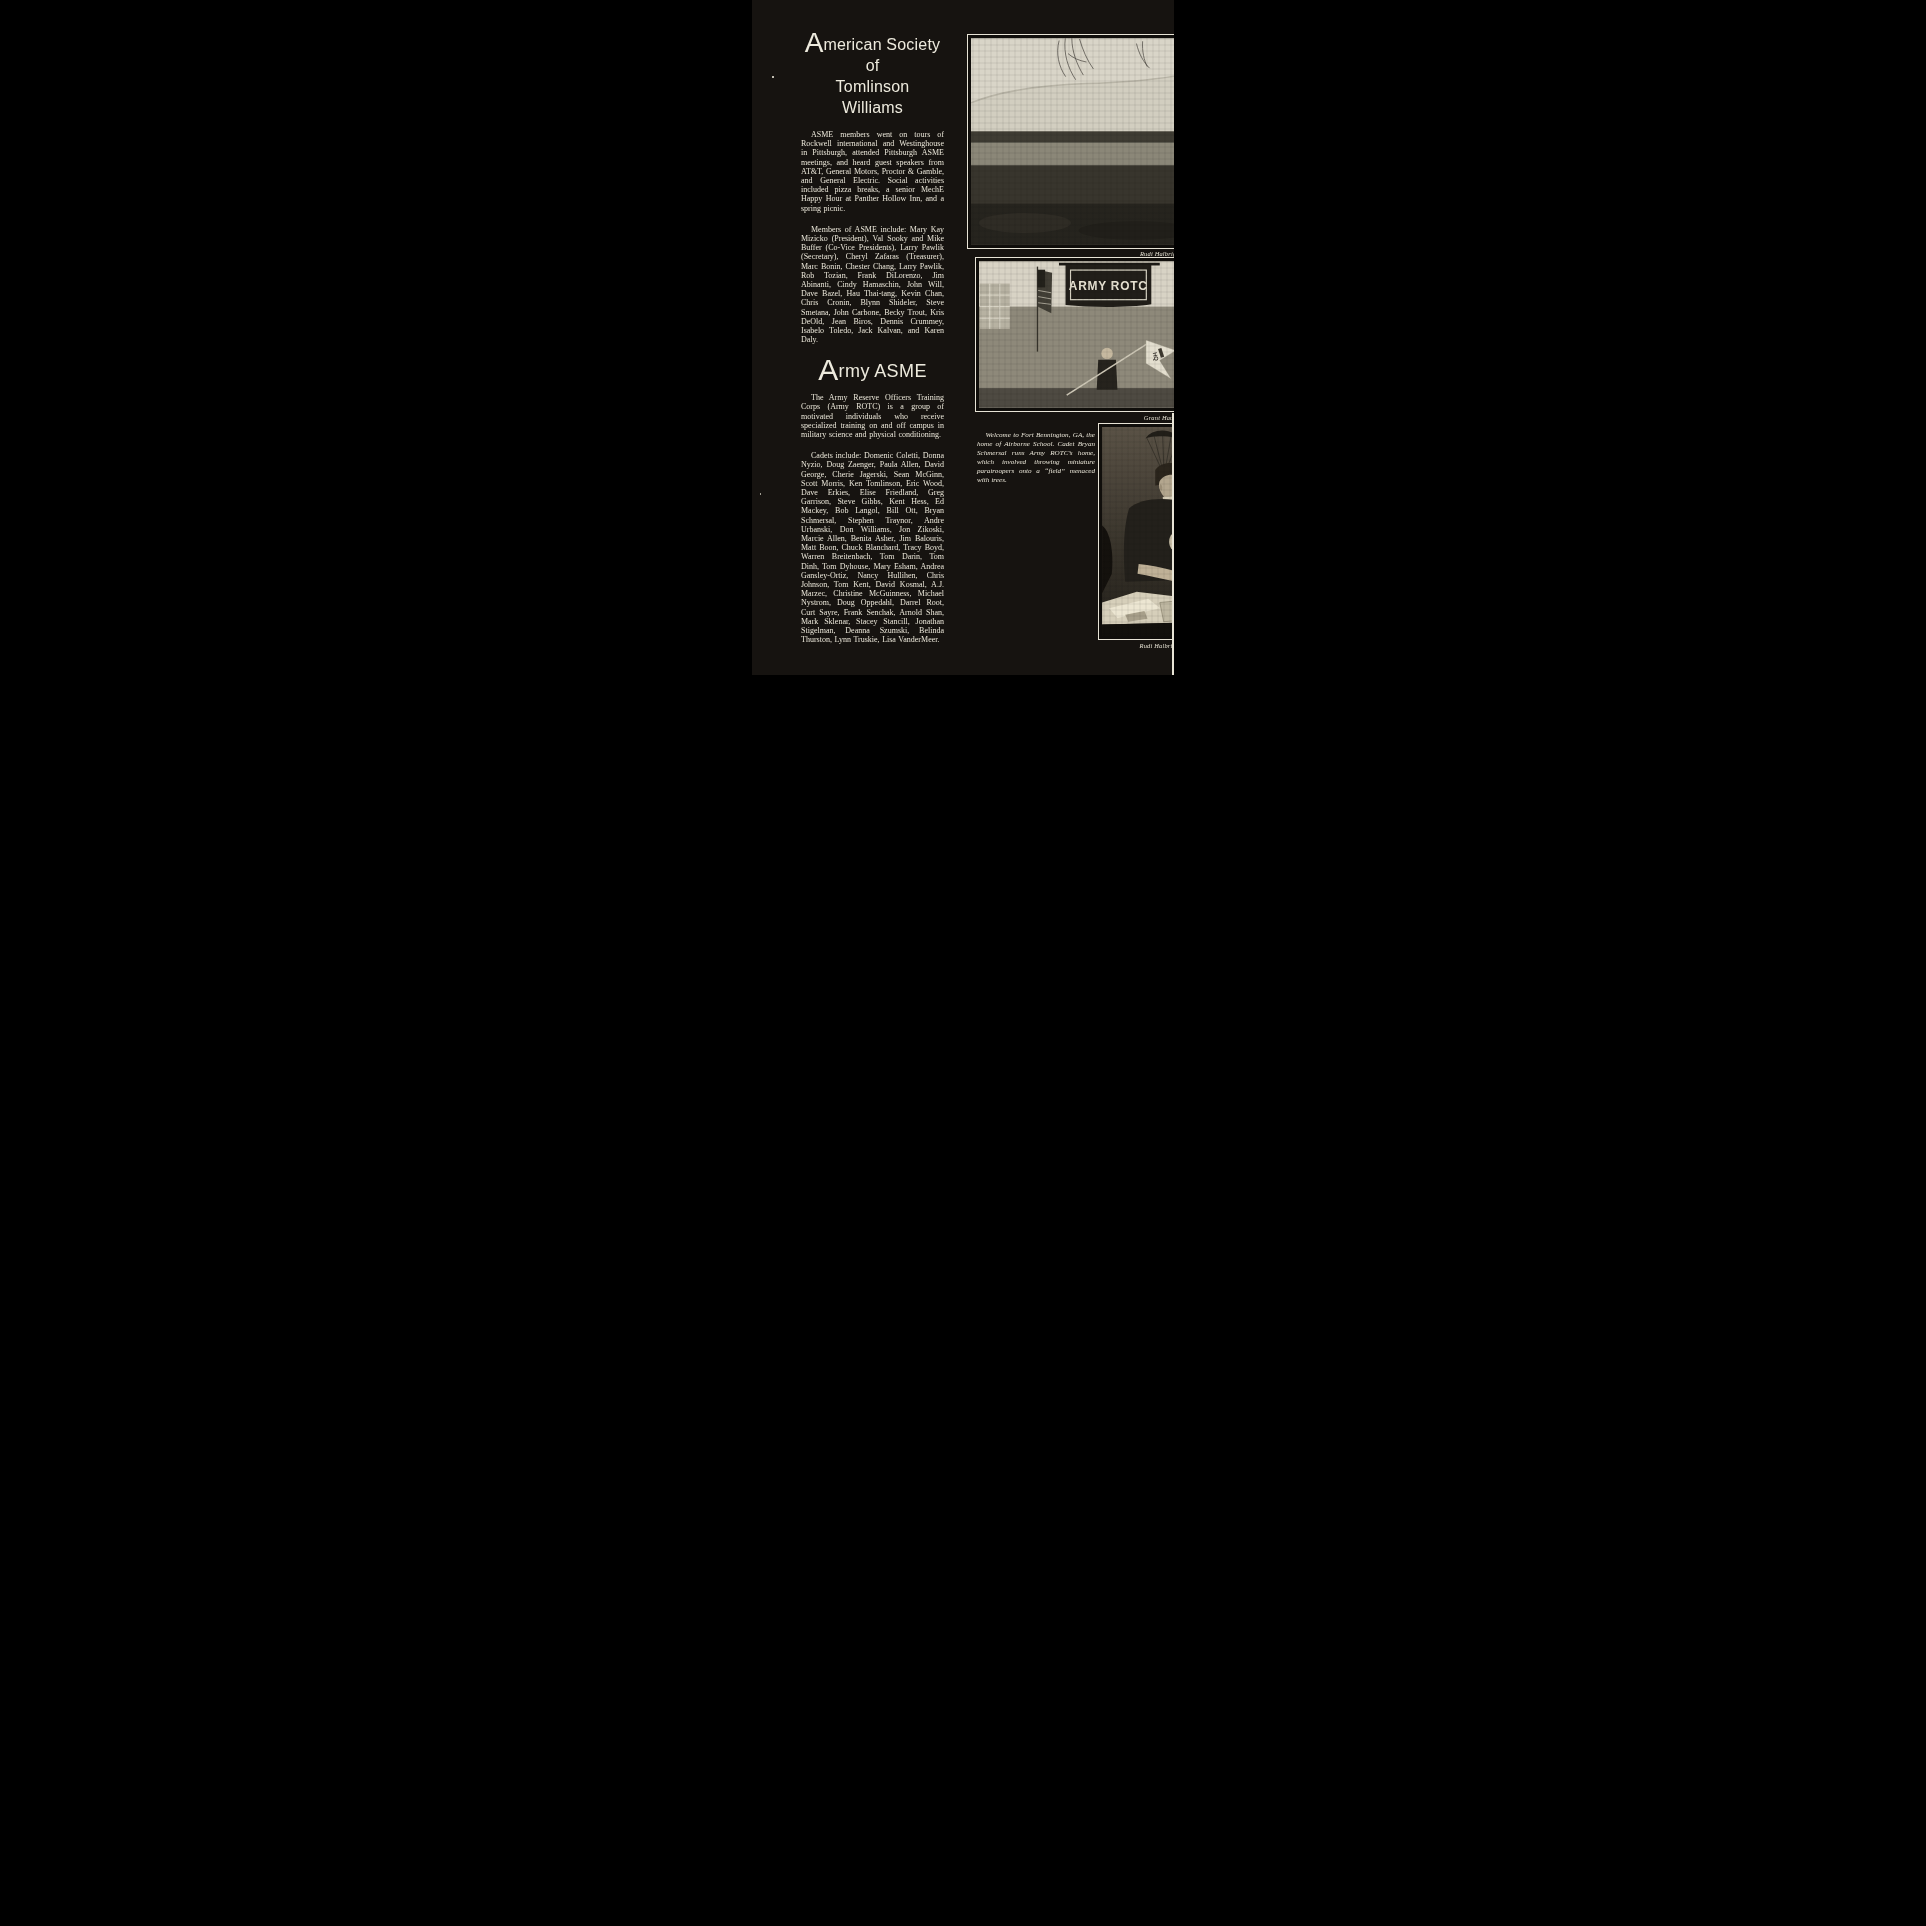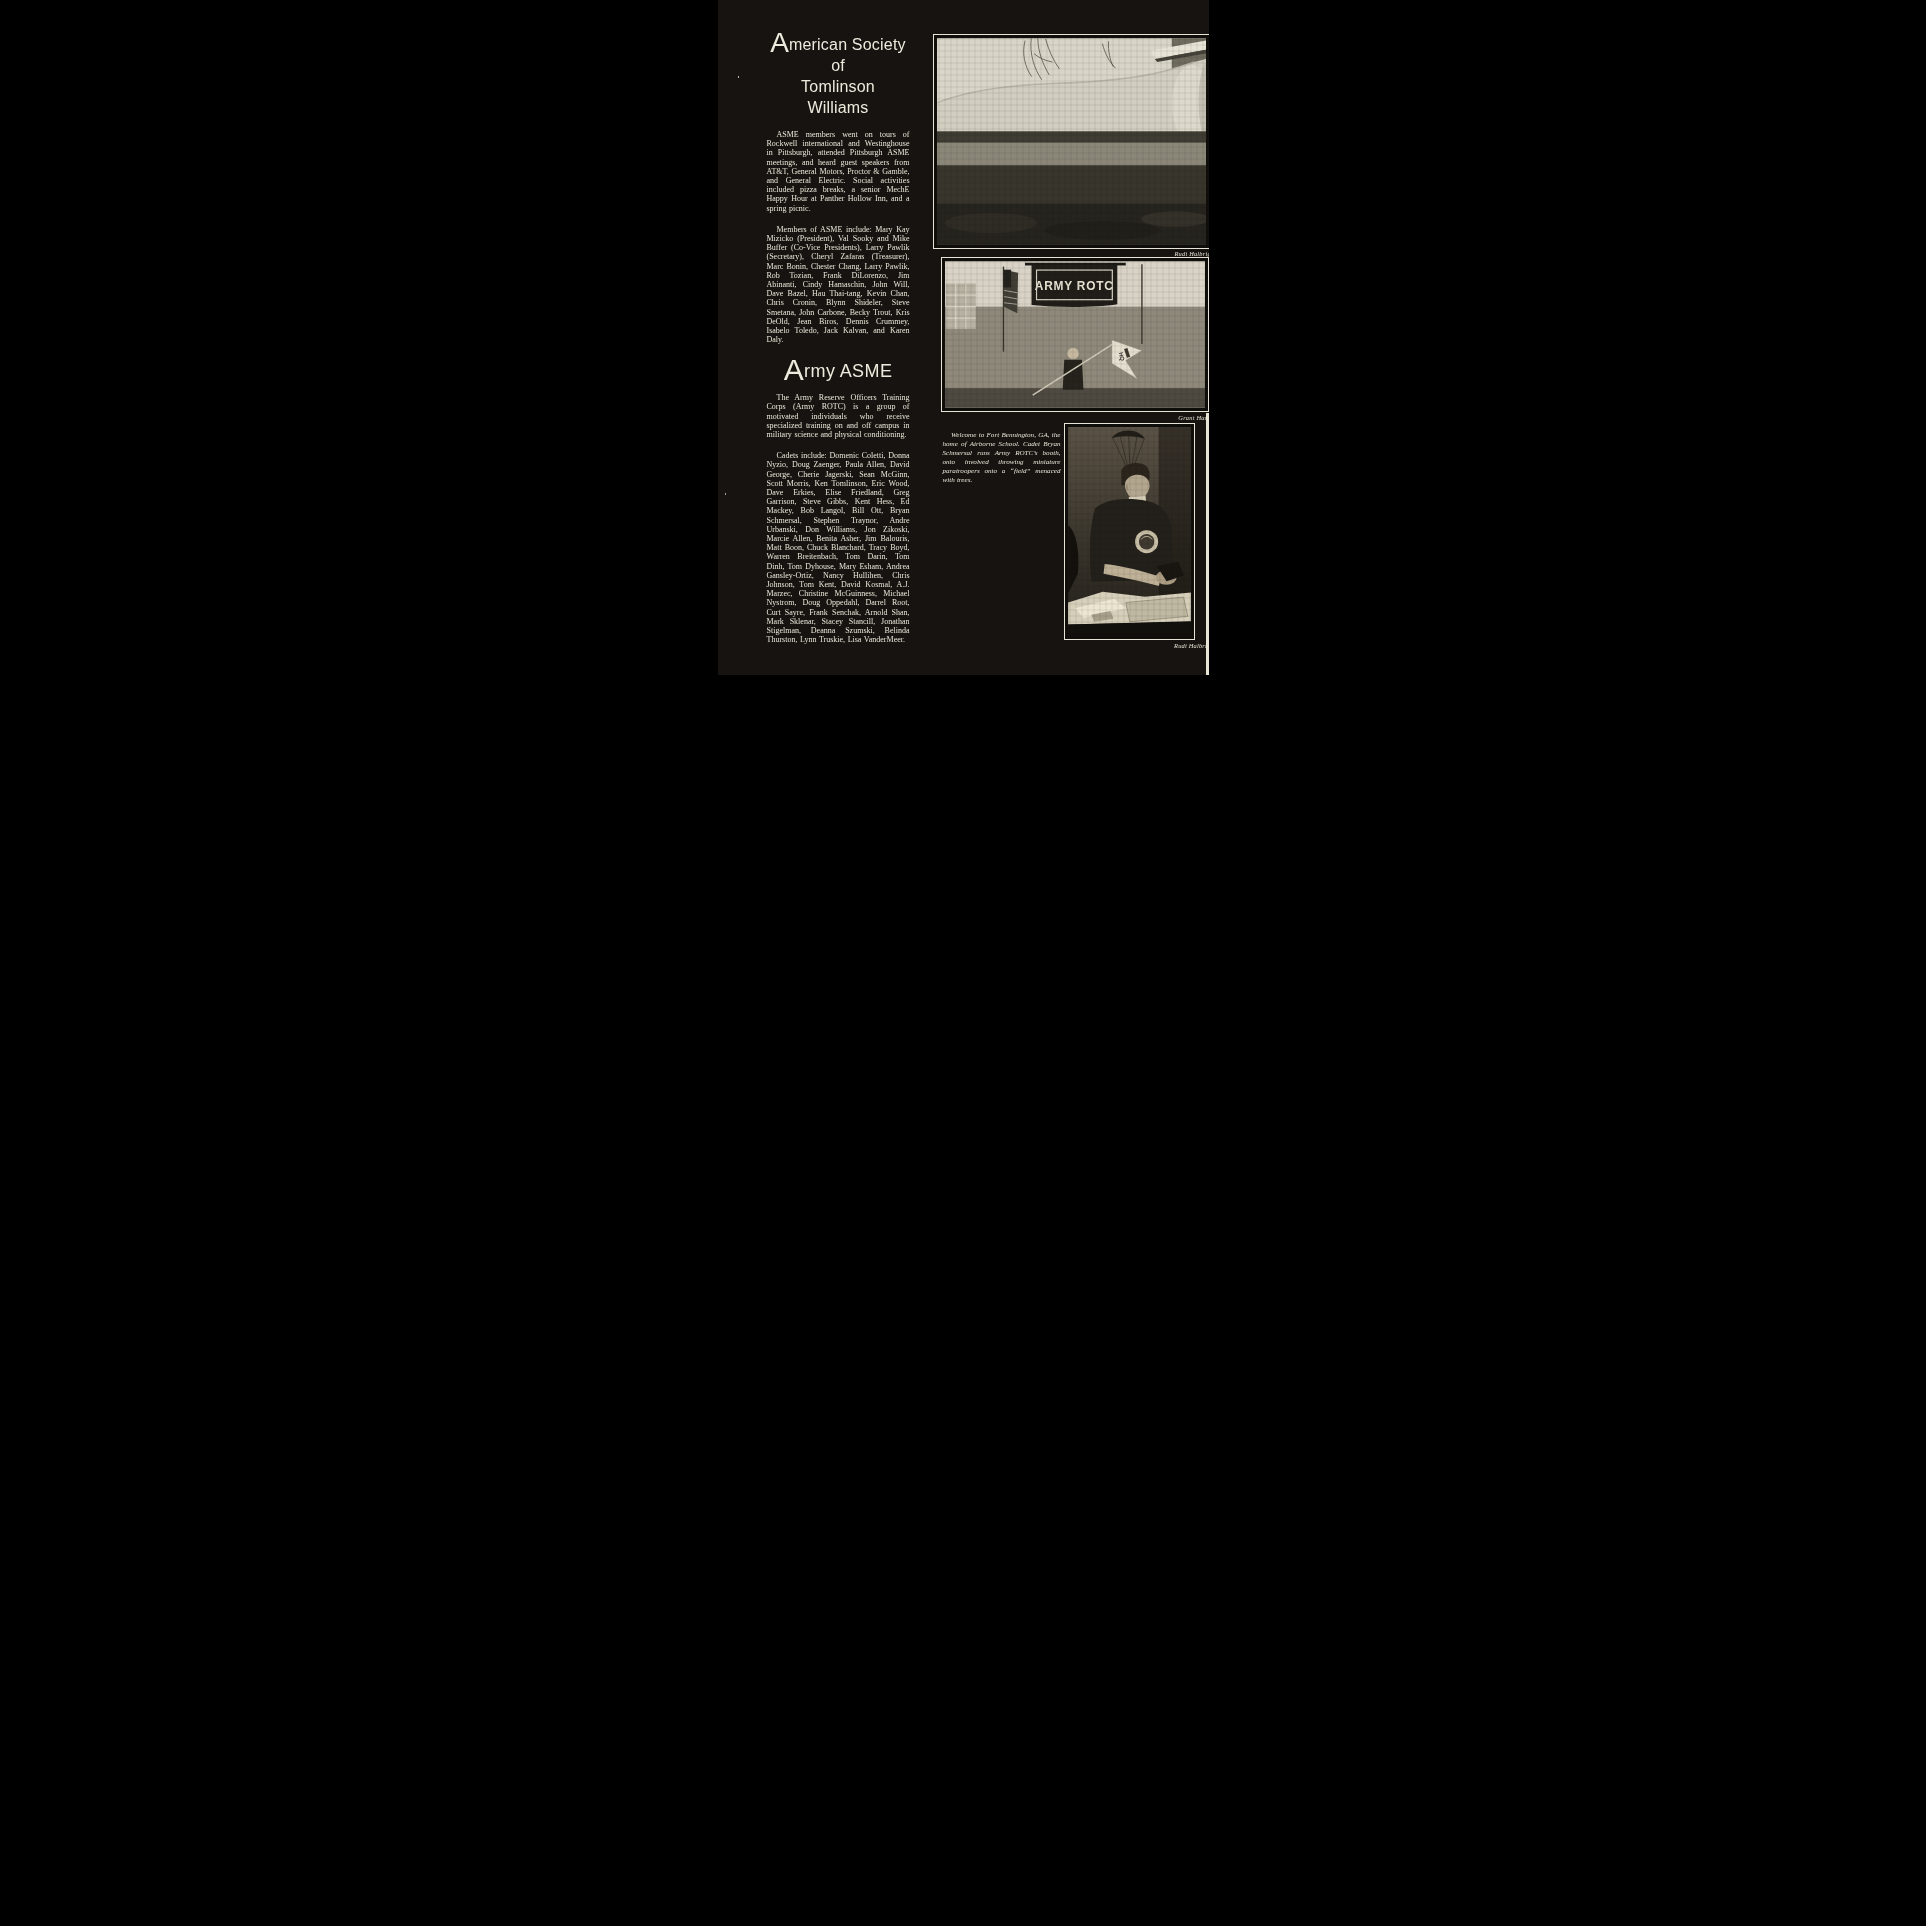--- a/index.html
+++ b/index.html
@@ -1,16 +1,16 @@
 <!DOCTYPE html>
 <html style="font-size:6.2px"><head>
 <meta charset="utf-8">
 <style>
   html,body{margin:0;padding:0;background:#000;}
-  .page{position:relative;width:491px;height:675px;margin:0 auto;background:#161310;
+  .page{position:relative;width:422px;height:675px;margin:0 auto;background:#161310;
         overflow:hidden;font-family:"Liberation Serif","DejaVu Serif",serif;}
   
   .left-col{position:absolute;left:37px;top:0;width:167px;color:#ece8da;}
   .headline{font-family:"Liberation Sans","DejaVu Sans",sans-serif;font-weight:400;
             color:#edeadd;text-align:center;margin:0;}
   .h-asme{margin-top:34px;margin-bottom:6.2px;}
   .t-line{font-size:16px;line-height:21px;letter-spacing:0.2px;}
   .bigcap{font-size:28px;line-height:0;vertical-align:-2.3px;letter-spacing:0;}
   .h-rotc{margin-top:17.7px;margin-bottom:10.8px;font-size:18px;letter-spacing:0.4px;line-height:19px;}
   .bigcap2{font-size:30px;line-height:0;vertical-align:-2.7px;}
@@ -233,21 +233,21 @@
         <path d="M310,256 L356,256 L360,334 L306,334 Z" fill="#26231d"></path>
         <line x1="228" y1="348" x2="438" y2="214" stroke="#cfc9b8" stroke-width="4"></line>
         <path d="M434,205 L512,232 L470,258 L500,306 L434,266 Z" fill="#e4dfcf" stroke="#8e897a" stroke-width="1"></path>
         <rect x="462" y="234" width="24" height="9" fill="#3f3a30" transform="rotate(72 474 238)"></rect>
         <text class="guidon-text" x="0" y="0" font-size="15" fill="#35302a" transform="translate(452,238) rotate(78)">HQ</text>
       </g>
     </svg>
   </div>
   <div class="credit" id="credit2">Grant Haul</div>
 
-  <p class="caption">Welcome to Fort Bennington, GA, the home of Airborne School. Cadet Bryan Schmersal runs Army ROTC’s booth, onto involved throwing miniature paratroopers onto a “field” menaced with trees.</p>
+  <p class="caption">Welcome to Fort Bennington, GA, the home of Airborne School. Cadet Bryan Schmersal runs Army ROTC’s home, which involved throwing miniature paratroopers onto a “field” menaced with trees.</p>
 
   <div class="photo" id="photo3">
     <svg class="ph-svg" width="123" height="209" viewBox="0 0 319 543">
       <defs>
         <linearGradient id="bg3" x1="0" y1="0" x2="0" y2="1">
           <stop offset="0" stop-color="#5a5246"></stop>
             <stop offset=".55" stop-color="#3a352c"></stop>
           <stop offset="1" stop-color="#221f19"></stop>
         </linearGradient>
       </defs>

